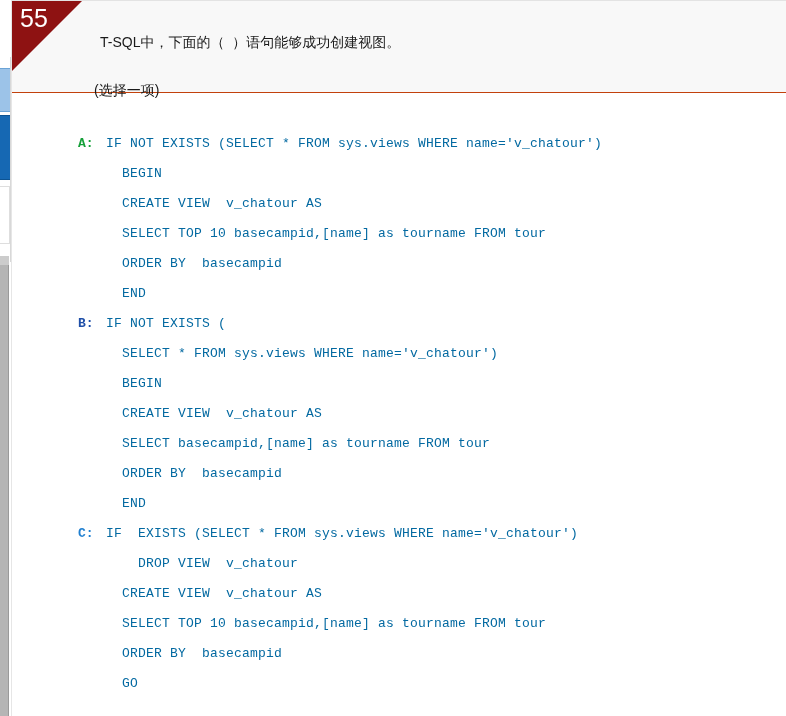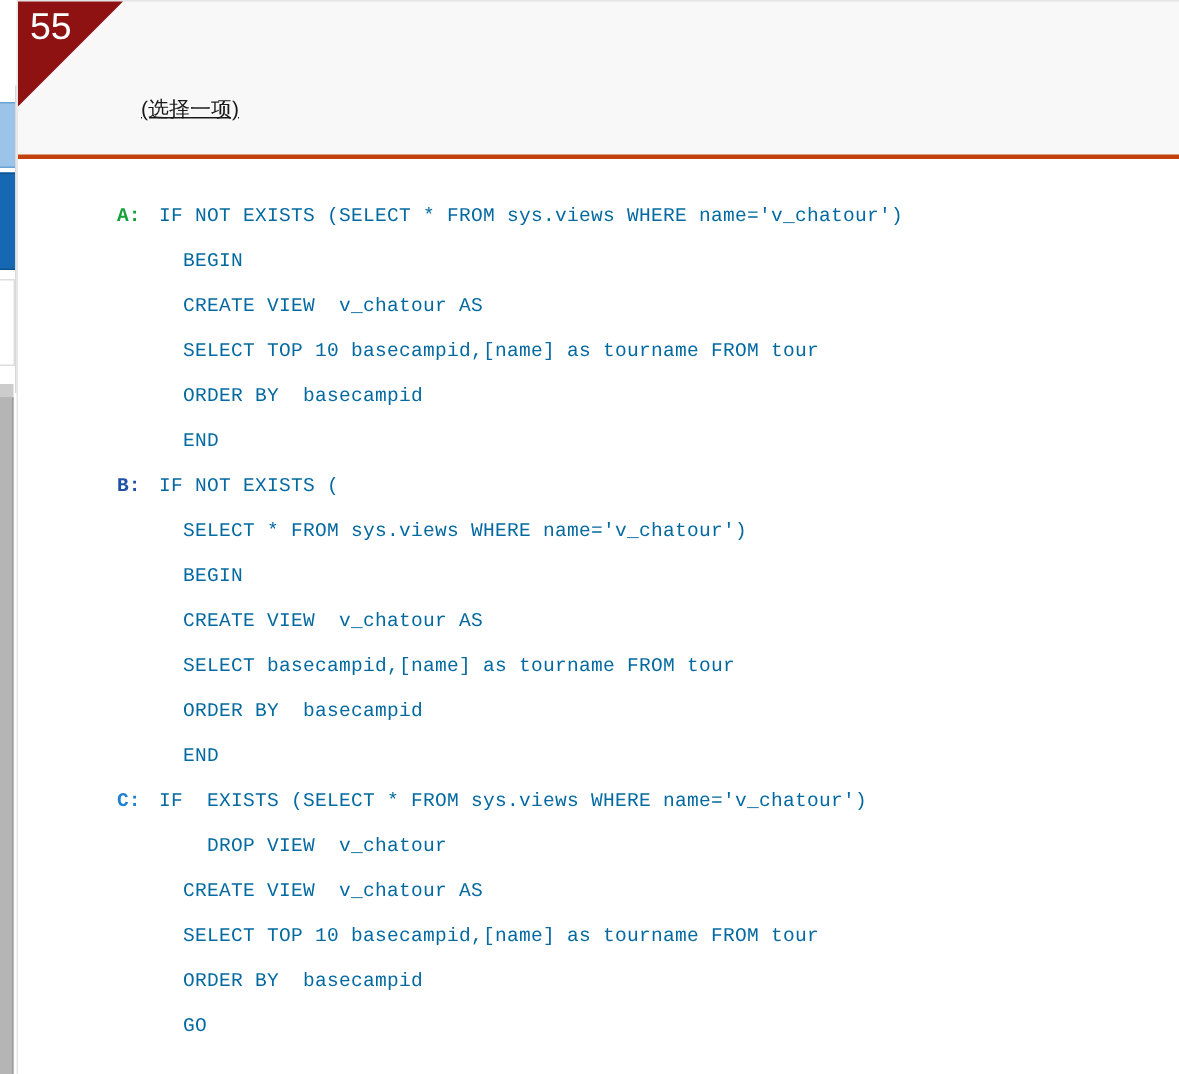--- a/index.html
+++ b/index.html
@@ -98,24 +98,24 @@
     right: 0;
     bottom: 0;
     background: #ffffff;
   }
 
   #question-header {
     position: absolute;
     left: 0;
     top: 0;
     right: 0;
-    height: 106px;
+    height: 93px;
     background: #f8f8f8;
     border-top: 1px solid #e3e3e3;
-    border-bottom: 3px solid #c2410c;
+    border-bottom: 1px solid #c2410c;
     box-sizing: border-box;
   }
 
   
   #question-number-badge {
     position: absolute;
     left: 0;
     top: 0;
     width: 70px;
     height: 70px;
@@ -149,27 +149,26 @@
     top: 30px;
     font-family: "Liberation Sans", sans-serif;
     font-size: 14px;
     color: #1a1a1a;
     line-height: 22px;
     white-space: pre;
   }
   #question-select-hint {
     position: absolute;
     left: 82px;
-    top: 60px;
+    top: 78px;
     font-family: "Liberation Sans", sans-serif;
     font-size: 14px;
     color: #1a1a1a;
     line-height: 22px;
     white-space: pre;
-    text-decoration: underline;
   }
 
   
   #options-list {
     position: absolute;
     left: 0;
     top: 115px;
     right: 0;
     bottom: 0;
     padding-top: 14px;
@@ -224,20 +223,21 @@
 
 <div id="question-card">
 
   <div id="question-header">
 
     <div id="question-number-badge">
       <div class="tri"></div>
       <div class="num">55</div>
     </div>
 
+    <div id="question-stem">T-SQL中，下面的（  ）语句能够成功创建视图。</div>
 
     <div id="question-select-hint">(选择一项)</div>
   </div>
 
   <div id="options-list">
 
     <div class="option-row">
       <div class="option-letter c-green">A:</div>
       <pre class="option-code"><span class="code-line">IF NOT EXISTS (SELECT * FROM sys.views WHERE name='v_chatour')</span><span class="code-line">  BEGIN</span><span class="code-line">  CREATE VIEW  v_chatour AS</span><span class="code-line">  SELECT TOP 10 basecampid,[name] as tourname FROM tour</span><span class="code-line">  ORDER BY  basecampid</span><span class="code-line">  END</span></pre>
     </div>

